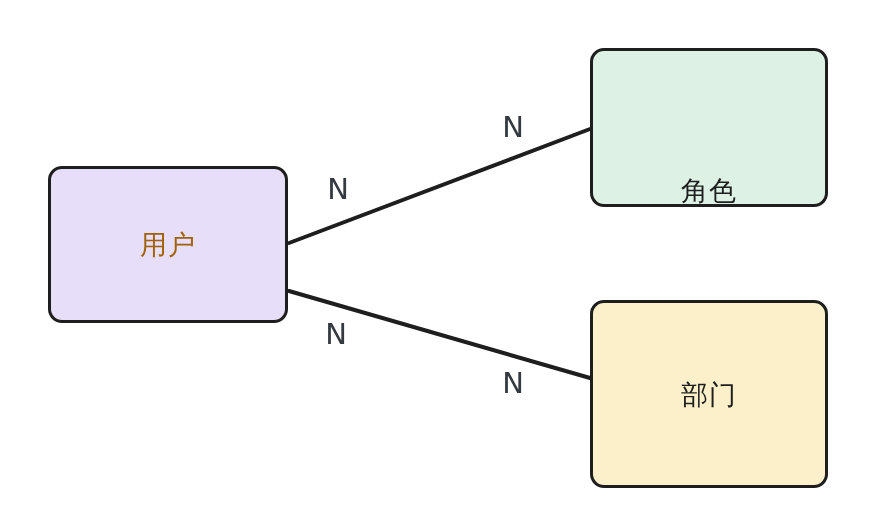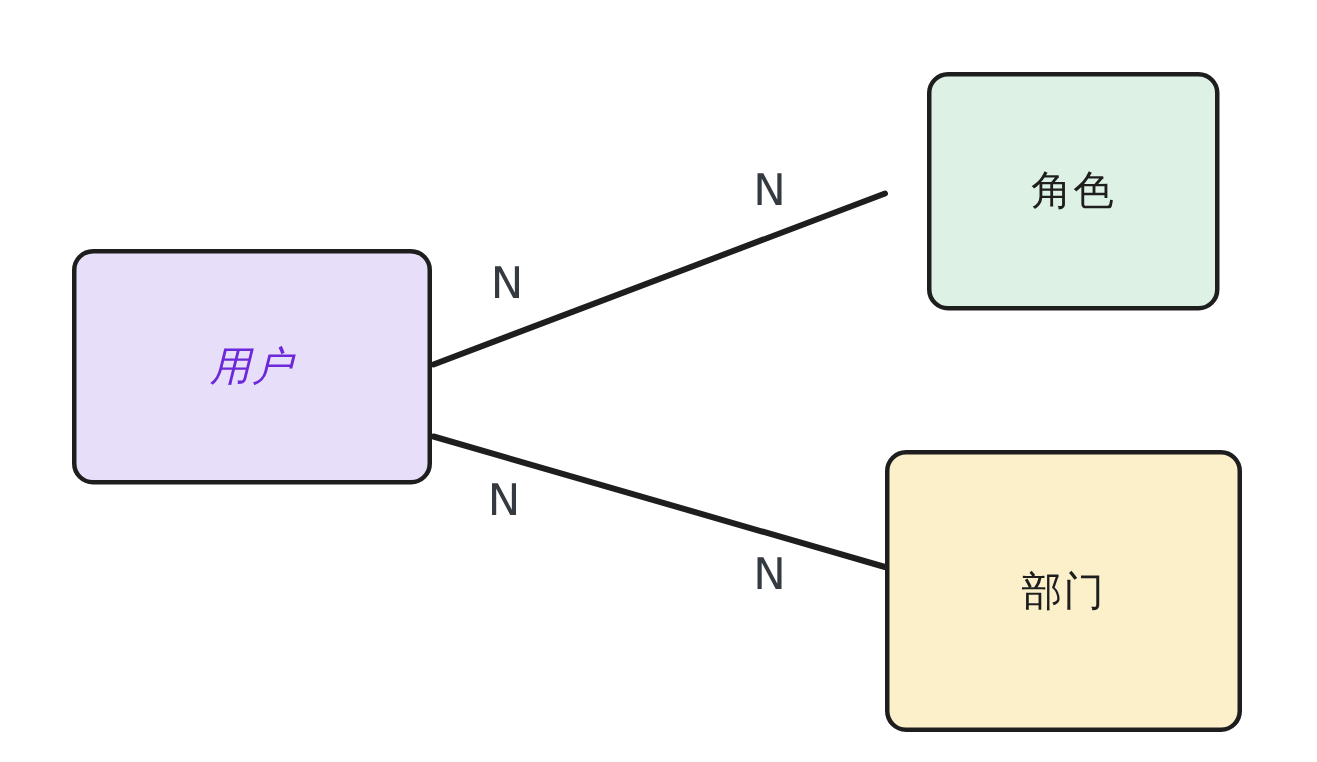--- a/index.html
+++ b/index.html
@@ -30,21 +30,21 @@
     align-items: center;
     justify-content: center;
   }
   .node-label {
     font-size: 27px;
     letter-spacing: 1px;
     line-height: 1;
     user-select: none;
   }
   .node-user { left: 48px; top: 166px; width: 240px; height: 157px; }
-  .node-role { left: 618px; top: 48px;  width: 195px; height: 159px; }
+  .node-role { left: 590px; top: 48px;  width: 238px; height: 159px; align-items: flex-end; }
   .node-department { left: 590px; top: 300px; width: 238px; height: 188px; }
   .cardinality {
     position: absolute;
     transform: translate(-50%, -50%);
     font-size: 29px;
     line-height: 1;
     user-select: none;
   }
   .card-e1-src { left: 338px; top: 189px; }
   .card-e1-tgt { left: 513px; top: 127px; }
@@ -55,21 +55,21 @@
 <body>
 
 <div class="canvas" style="background-color: rgb(255, 255, 255);">
 
   <svg class="edges-layer" viewBox="0 0 878 508" xmlns="http://www.w3.org/2000/svg">
     <line class="edge" x1="289" y1="243" x2="590" y2="129" style="stroke: rgb(30, 30, 30);"></line>
     <line class="edge" x1="289" y1="291" x2="590" y2="378" style="stroke: rgb(30, 30, 30);"></line>
   </svg>
 
   <div class="node node-user" style="background-color: rgb(231, 223, 250); border-color: rgb(30, 30, 30);">
-    <span class="node-label" style="color: #6d28d9; font-style: italic;">用户</span>
+    <span class="node-label" style="color: #a16207;">用户</span>
   </div>
 
   <div class="node node-role" style="background-color: rgb(221, 242, 228); border-color: rgb(30, 30, 30);">
     <span class="node-label" style="color: rgb(30, 30, 30);">角色</span>
   </div>
 
   <div class="node node-department" style="background-color: rgb(252, 240, 203); border-color: rgb(30, 30, 30);">
     <span class="node-label" style="color: rgb(30, 30, 30);">部门</span>
   </div>
 

